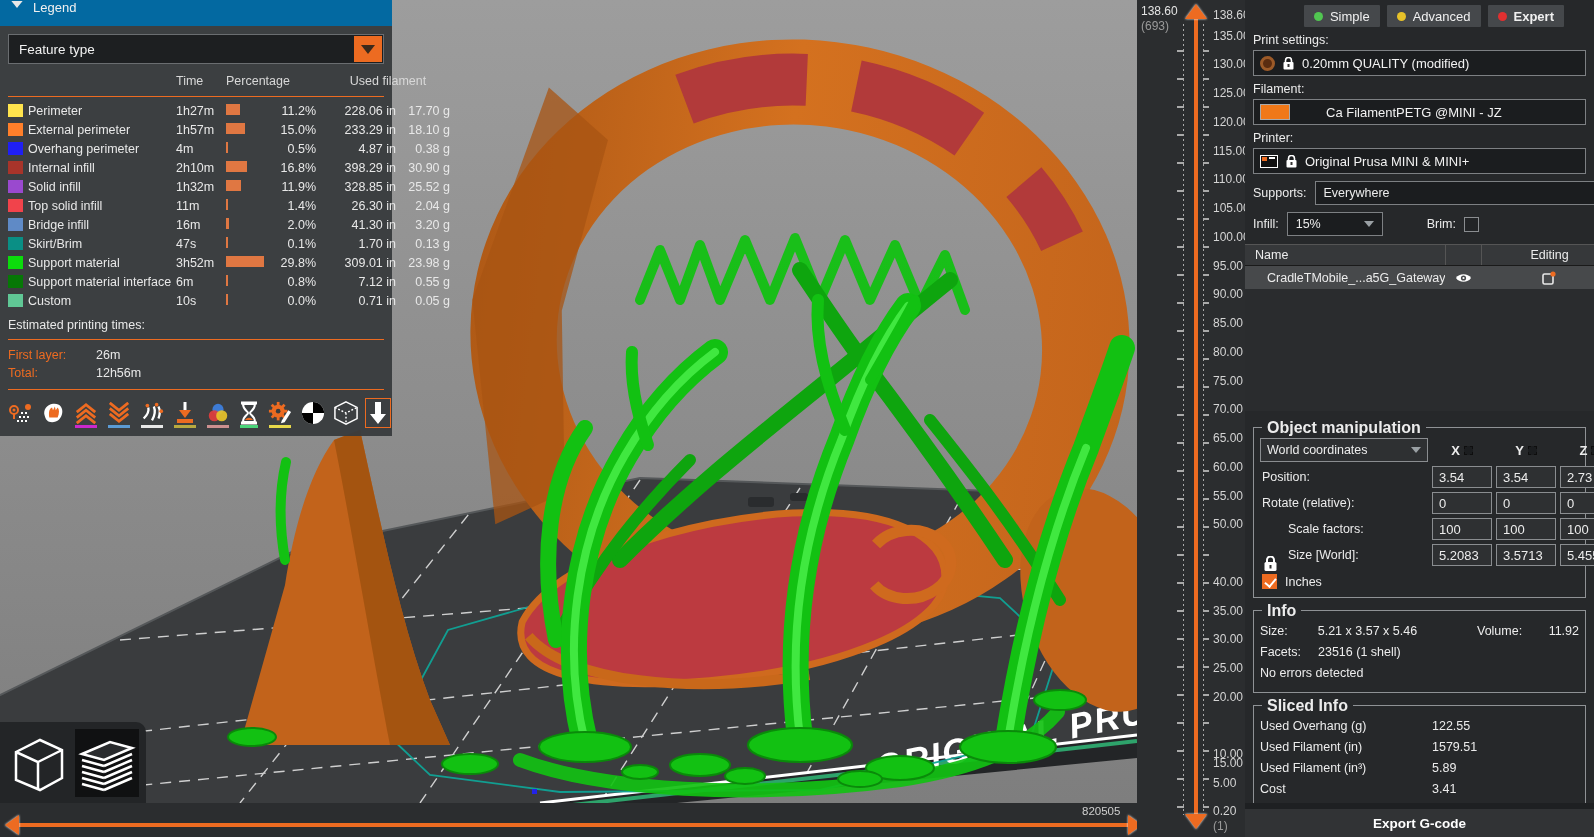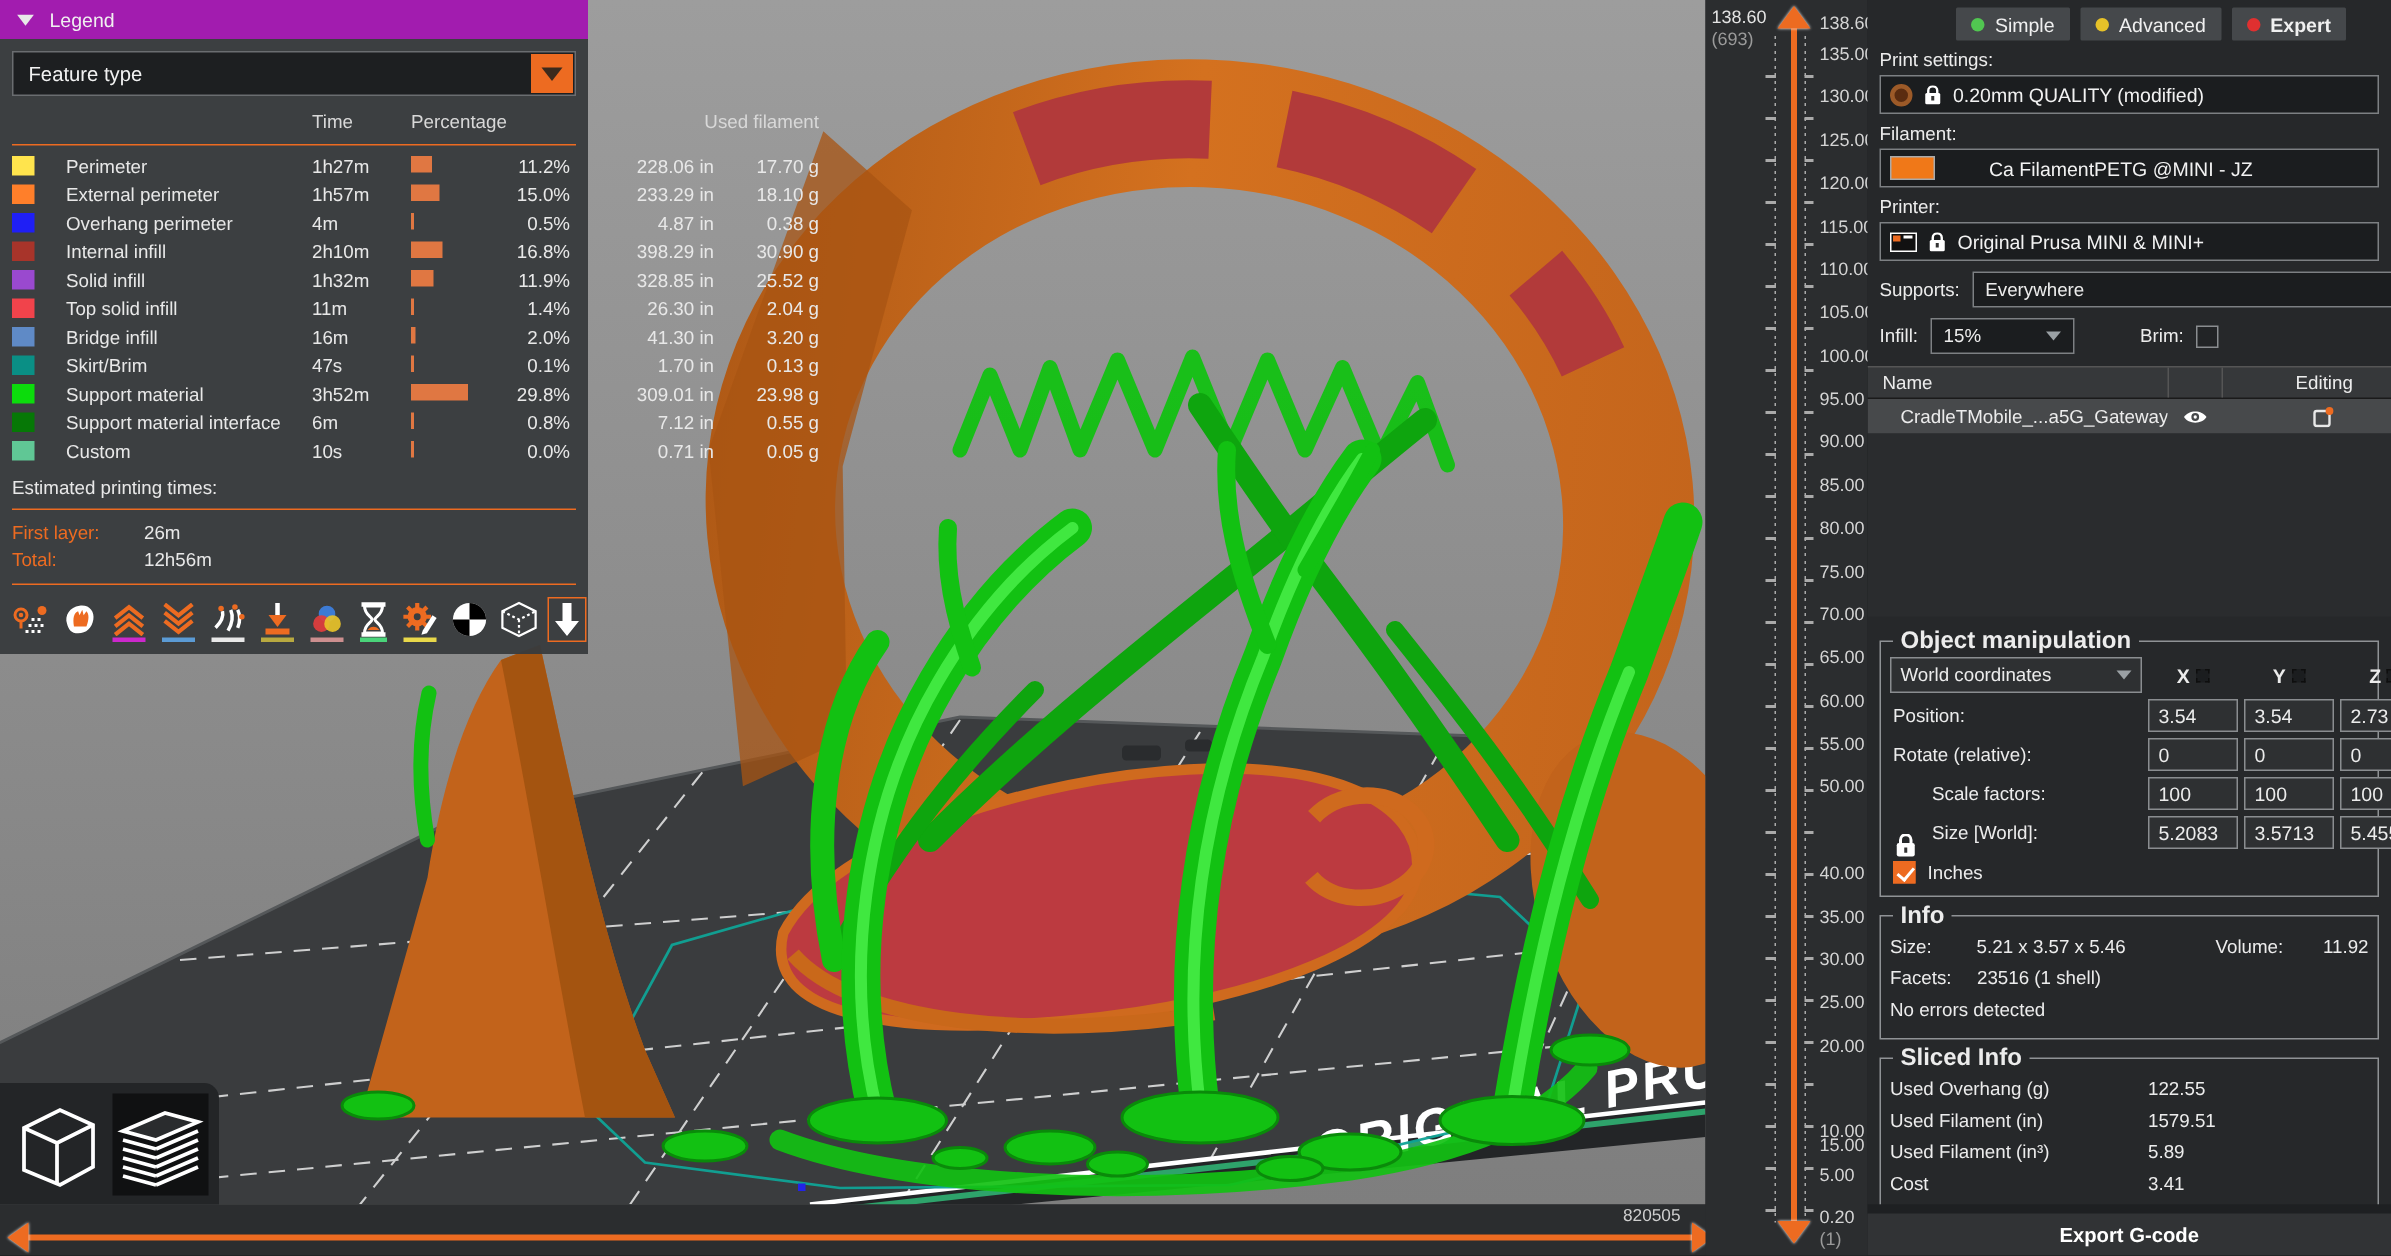--- a/index.html
+++ b/index.html
@@ -8,32 +8,32 @@
   .app { position:relative; width:1594px; height:837px; }
 
   
   .viewport { position:absolute; left:0; top:0; width:1137px; height:803px;
     background:linear-gradient(#9d9d9d 0%, #8f8f8f 45%, #7e7e7e 100%); overflow:hidden; }
   .viewport svg { position:absolute; left:0; top:0; }
 
   
   .legend { position:absolute; left:0; top:0; width:392px; background:rgba(56,59,61,0.96);
     color:#e8e8e8; font-size:12.5px; }
-  .legend-title { height:26px; background:#a21caf; display:flex; align-items:center; gap:9px;
+  .legend-title { height:26px; background:#0369a1; display:flex; gap:9px;
     padding:0 10px; color:#f0f0f0; font-size:13px; }
   .tri-down { width:0; height:0; border-left:7px solid transparent; border-right:7px solid transparent;
     border-top:9px solid #e8e8e8; }
   .legend-body { padding:8px 8px 10px 8px; }
   .feature-select { height:30px; background:#1d1f21; border:1px solid #6a6d70; display:flex;
     align-items:center; position:relative; padding-left:10px; font-size:13.5px; color:#f2f2f2; }
   .feature-select .dd-btn { position:absolute; right:1px; top:1px; bottom:1px; width:28px;
     background:#ED6B21; display:flex; align-items:center; justify-content:center; }
   .feature-select .dd-btn i { width:0; height:0; border-left:7px solid transparent;
     border-right:7px solid transparent; border-top:9px solid #3c2a1c; }
-  .lg-grid { display:grid; grid-template-columns:16px 144px 46px 38px 48px 76px 50px; gap:0 20px;
+  .lg-grid { display:grid; grid-template-columns:16px 144px 46px 38px 48px 76px 50px; gap:0 4px;
     align-items:center; }
   .lg-head { margin-top:10px; color:#d8d8d8; padding-bottom:6px; }
   .lg-head span { font-size:12.5px; }
   .lg-divider { border:none; border-top:1px solid #ED6B21; margin:2px 0 4px 0; }
   .lg-row { height:19px; }
   .sw { width:15px; height:13px; display:inline-block; }
   .cell-r { text-align:right; }
   .pbar { height:11px; background:#e07742; }
   .est-title { margin-top:8px; }
   .est-row { display:flex; height:18px; align-items:flex-end; }
@@ -255,21 +255,21 @@
         <span>Feature type</span>
         <span class="dd-btn">
             <i></i>
           </span>
       </div>
       <div class="lg-grid lg-head">
         <span></span>
           <span></span>
         <span>Time</span>
         <span style="grid-column:span 2">Percentage</span>
-        <span style="grid-column:span 2; text-align:right; padding-left:6px">Used filament</span>
+        <span style="grid-column:span 2; text-align:center; padding-left:6px">Used filament</span>
       </div>
       <hr class="lg-divider">
       <div id="legend-rows">
           <div class="lg-grid lg-row">
             <span class="sw" style="background: rgb(255, 228, 77);"></span>
             <span>Perimeter</span>
             <span>1h27m</span>
             <span><span class="pbar" style="display: inline-block; width: 14px;"></span></span>
             <span class="cell-r">11.2%</span>
             <span class="cell-r">228.06 in</span>

